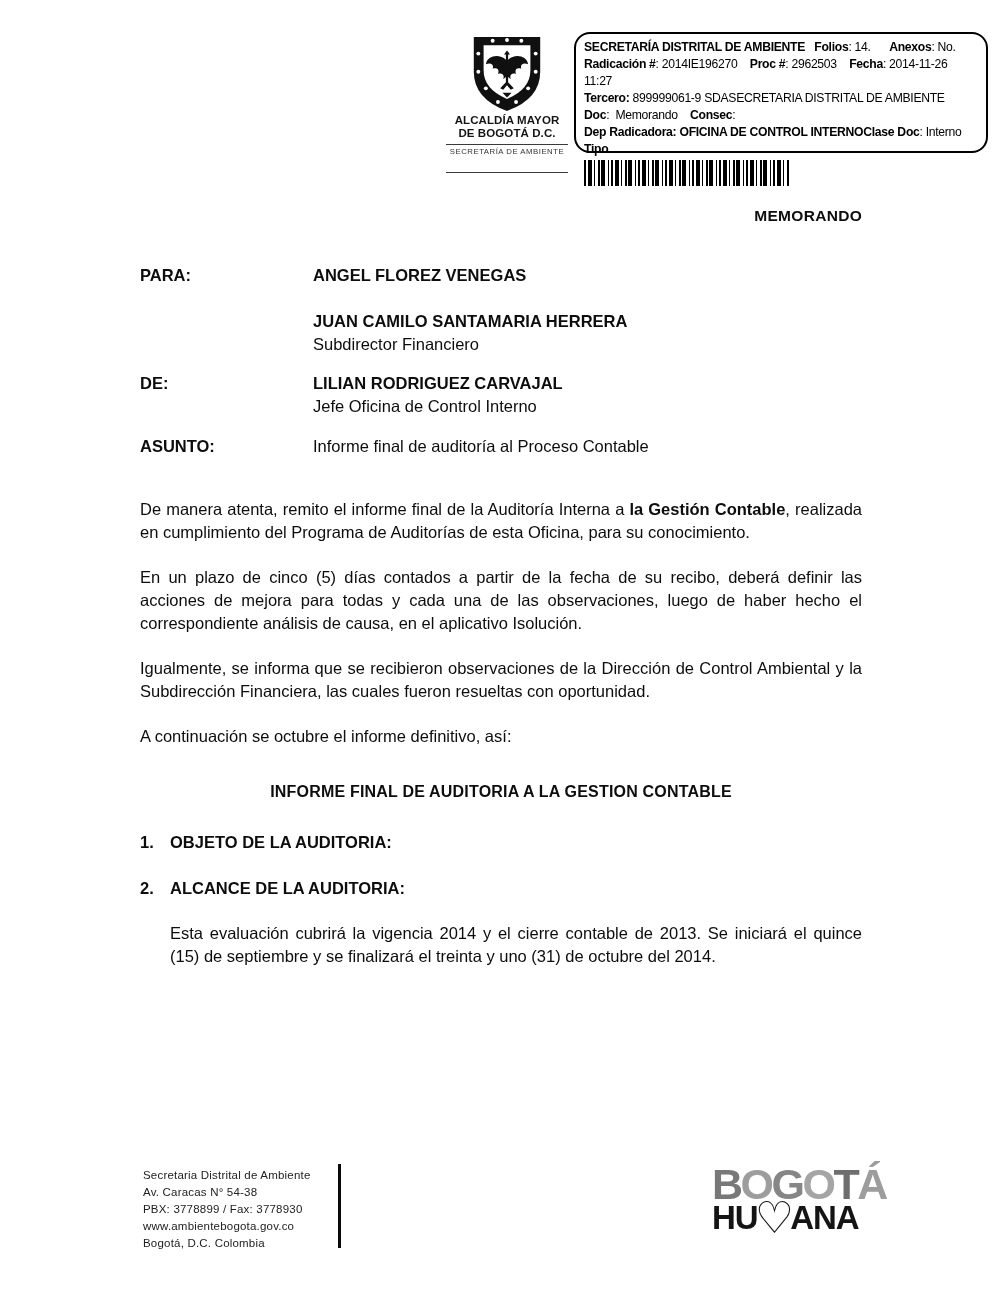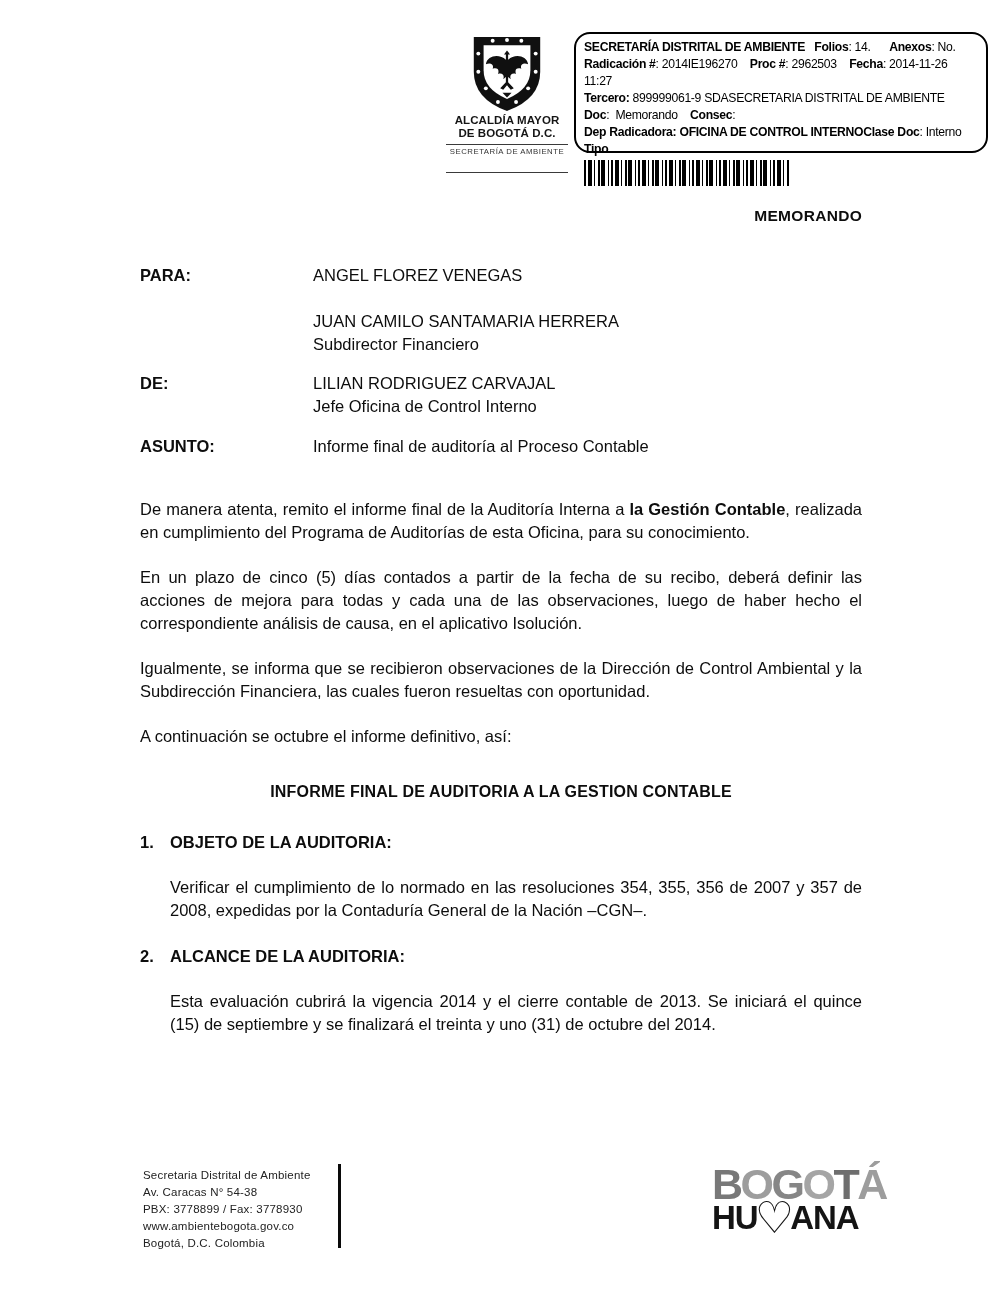--- a/index.html
+++ b/index.html
@@ -33,21 +33,21 @@
       #000 17px 21px,#fff 21px 24px,
       #000 24px 25px,#fff 25px 27px);
   }
 
   
   .memo-col{position:absolute;left:140px;top:204px;width:722px;font-size:16.5px;line-height:23px;color:#0d0d0d;}
   .memo-title{text-align:right;font-weight:bold;font-size:15.5px;letter-spacing:.3px;margin-bottom:37px;}
   .field-row{display:flex;}
   .field-label{width:173px;font-weight:bold;flex:0 0 173px;}
   .field-value{flex:1;}
-  .entry-name{font-weight:normal;}
+  .entry-name{font-weight:bold;}
   .entry-gap{margin-top:23px;}
   .row-de{margin-top:16px;}
   .row-asunto{margin-top:17px;}
   .para{text-align:justify;}
   .p1{margin-top:40px;}
   .pgap{margin-top:22px;}
   .report-title{margin-top:32px;text-align:center;font-weight:bold;font-size:16px;letter-spacing:.2px;}
   .sec-head{display:flex;font-weight:bold;}
   .sec-head .num{flex:0 0 30px;}
   .sh1{margin-top:28px;}
@@ -142,21 +142,20 @@
     <div class="para pgap">En un plazo de cinco (5) días contados a partir de la fecha de su recibo, deberá definir las acciones de mejora para todas y cada una de las observaciones, luego de haber hecho el correspondiente análisis de causa, en el aplicativo Isolución.</div>
     <div class="para pgap">Igualmente, se informa que se recibieron observaciones de la Dirección de Control Ambiental y la Subdirección Financiera, las cuales fueron resueltas con oportunidad.</div>
     <div class="para pgap">A continuación se octubre el informe definitivo, así:</div>
 
     <div class="report-title">INFORME FINAL DE AUDITORIA A LA GESTION CONTABLE</div>
 
     <div class="sec-head sh1">
       <div class="num">1.</div>
       <div>OBJETO DE LA AUDITORIA:</div>
     </div>
-    <div class="sec-body">Verificar el cumplimiento de lo normado en las resoluciones 354, 355, 356 de 2007 y 357 de 2008, expedidas por la Contaduría General de la Nación –CGN–.</div>
 
     <div class="sec-head sh2">
       <div class="num">2.</div>
       <div>ALCANCE DE LA AUDITORIA:</div>
     </div>
     <div class="sec-body">Esta evaluación cubrirá la vigencia 2014 y el cierre contable de 2013.  Se iniciará el quince (15) de septiembre y se finalizará el treinta y uno (31) de octubre del 2014.</div>
 
   </div>
 
   <div class="footer-address">

